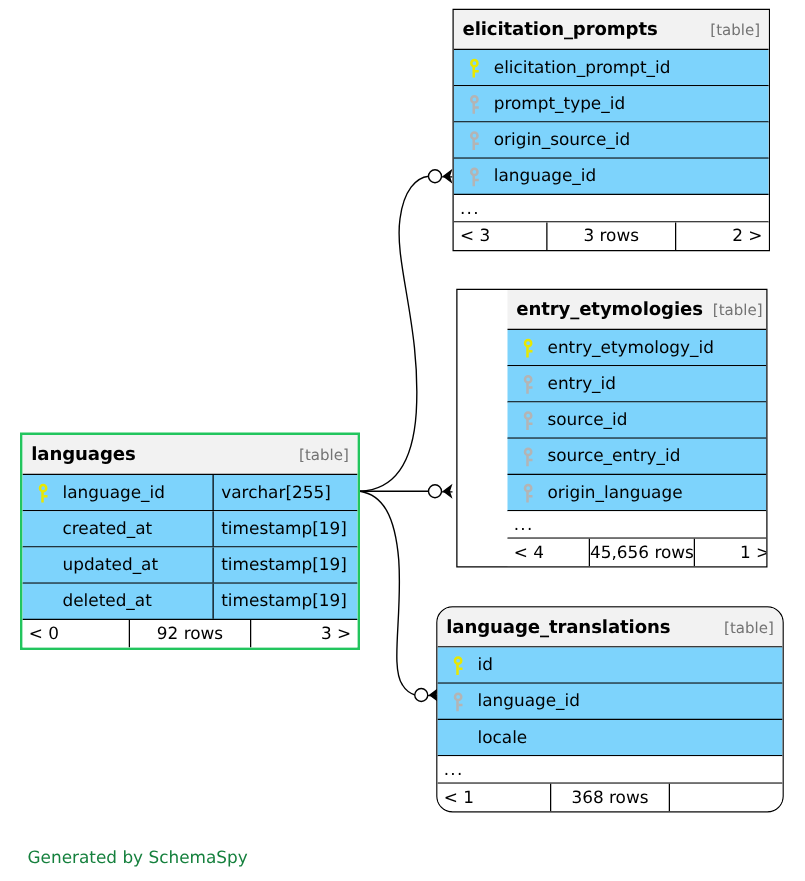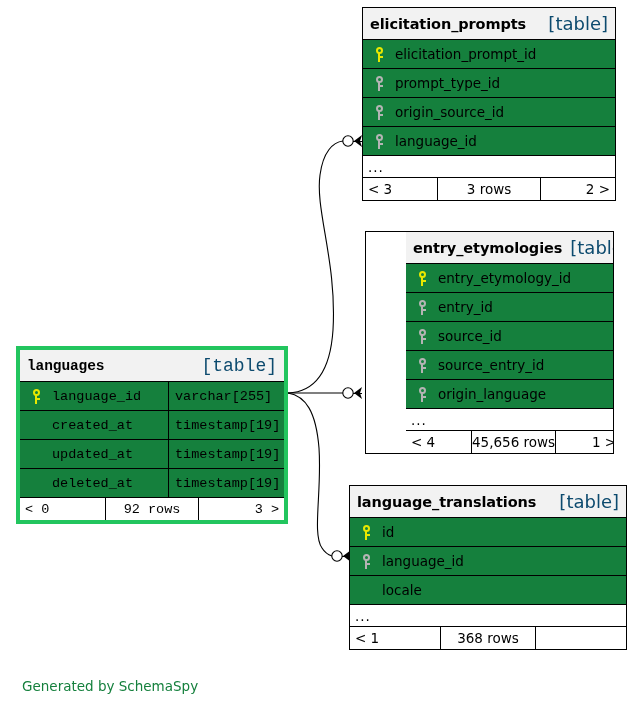--- a/index.html
+++ b/index.html
@@ -50,22 +50,21 @@
   
   .table-box {
     position: absolute;
     z-index: 2;
     background: #ffffff;
     border: 1px solid #000000;
     box-sizing: border-box;
     overflow: hidden;
   }
   .table-box.focus {
-    border: 4px solid #22c55e;
-    font-family: Liberation Mono, monospace;
+    border: 2px solid #22c55e;
   }
 
   .tbl-header {
     background: #f2f2f2;
     border-bottom: 1px solid #000000;
     box-sizing: border-box;
     display: flex;
     align-items: center;
     justify-content: space-between;
     padding: 0 7px;
@@ -73,33 +72,33 @@
     text-align: center;
   }
   .tbl-title {
     font-weight: bold;
     font-size: 14.5px;
     color: #000000;
     letter-spacing: -0.1px;
     white-space: nowrap;
   }
   .tbl-kind {
-    font-size: 18px;
-    color: #0c4a6e;
+    font-size: 12px;
+    color: #737373;
     white-space: nowrap;
     padding-left: 8px;
   }
 
   .tbl-row {
     display: flex;
     align-items: center;
     height: 29px;
     box-sizing: border-box;
     border-bottom: 1px solid #000000;
-    background: #15803d;
+    background: #7dd3fc;
   }
   .tbl-row:last-of-type { }
 
   .cell-name {
     display: flex;
     align-items: center;
     flex: 1 1 auto;
     height: 100%;
     box-sizing: border-box;
     padding-left: 6px;
@@ -428,21 +427,21 @@
       <div class="cell-type" style="width:116px;">timestamp[19]</div>
     </div>
 
     <div class="tbl-footer">
       <div class="foot-cell foot-left" style="width:85px;">&lt; 0</div>
       <div class="foot-cell foot-mid">92 rows</div>
       <div class="foot-cell foot-right" style="width:85px;">3 &gt;</div>
     </div>
   </div>
 
-  <div class="table-box" id="tbl-language_translations" style="left:349px; top:485px; width:278px;">
+  <div class="table-box" id="tbl-language_translations" style="left:349px; top:485px; width:278px;border-radius:13px;">
     <div class="tbl-header">
       <span class="tbl-title">language_translations</span>
       <span class="tbl-kind">[table]</span>
     </div>
 
     <div class="tbl-row">
       <div class="cell-name">
         <span class="keyslot">
           <span class="key-icon key-pk">
               <span class="bow"></span>

